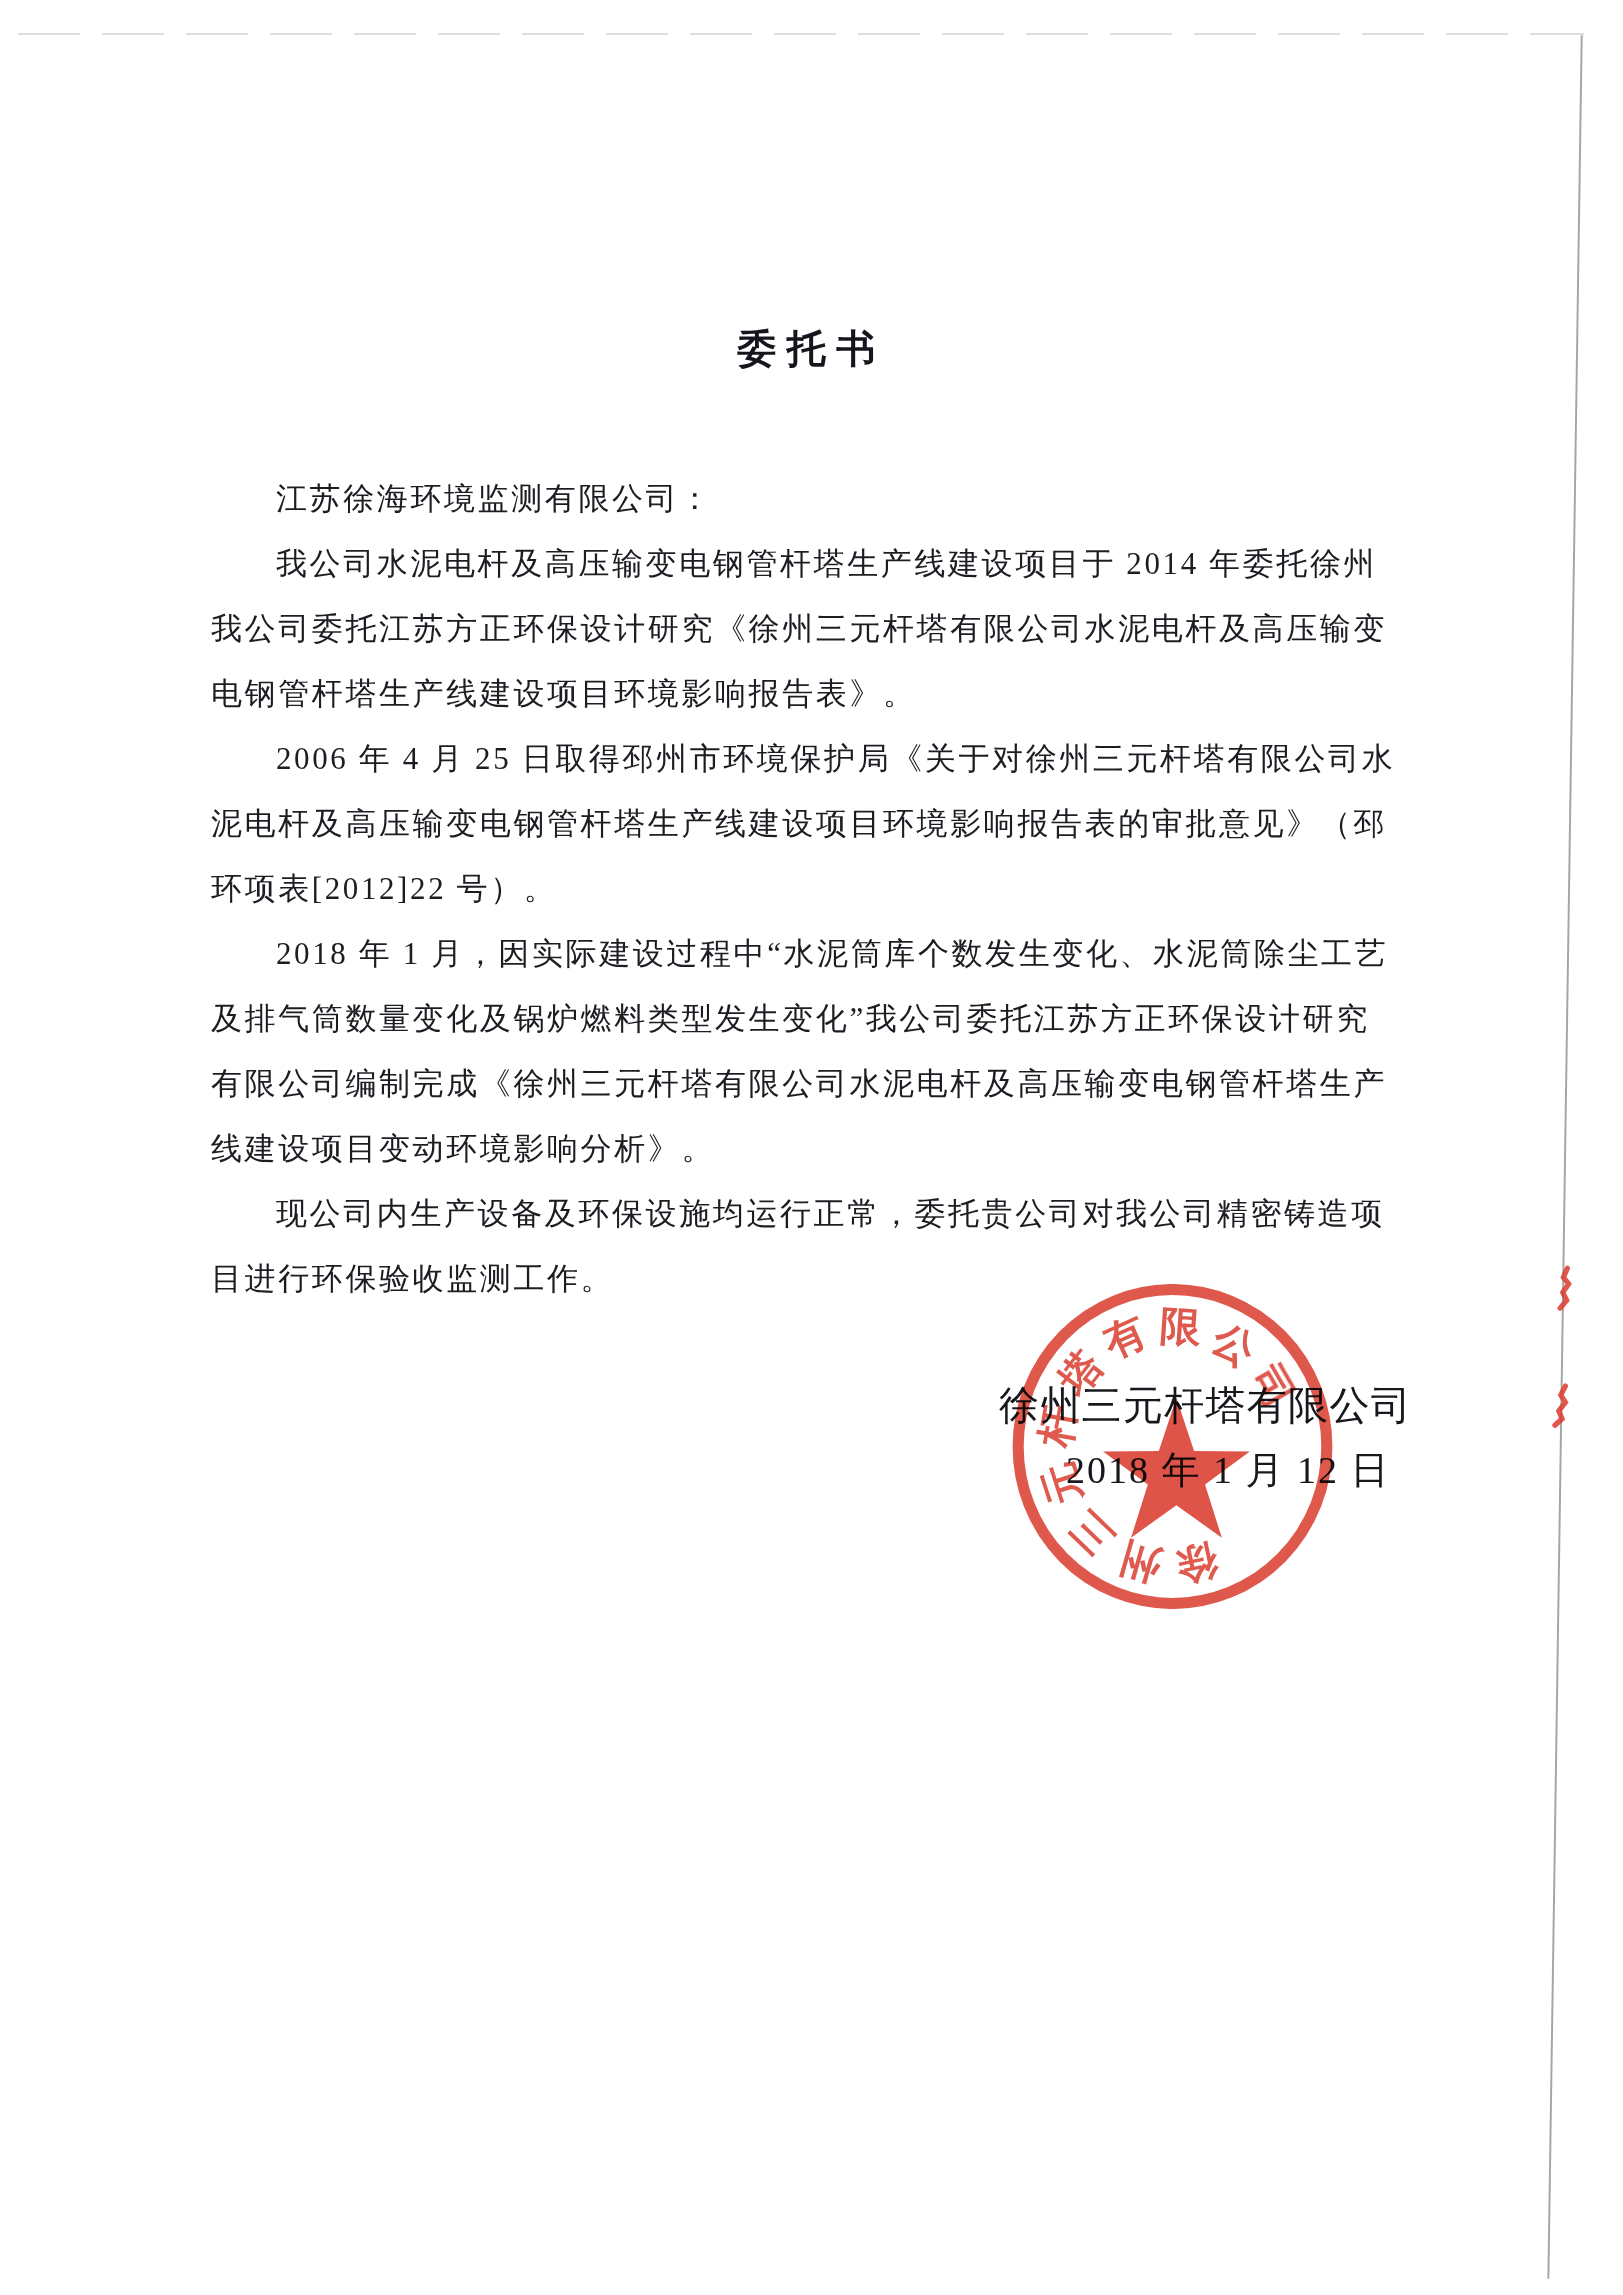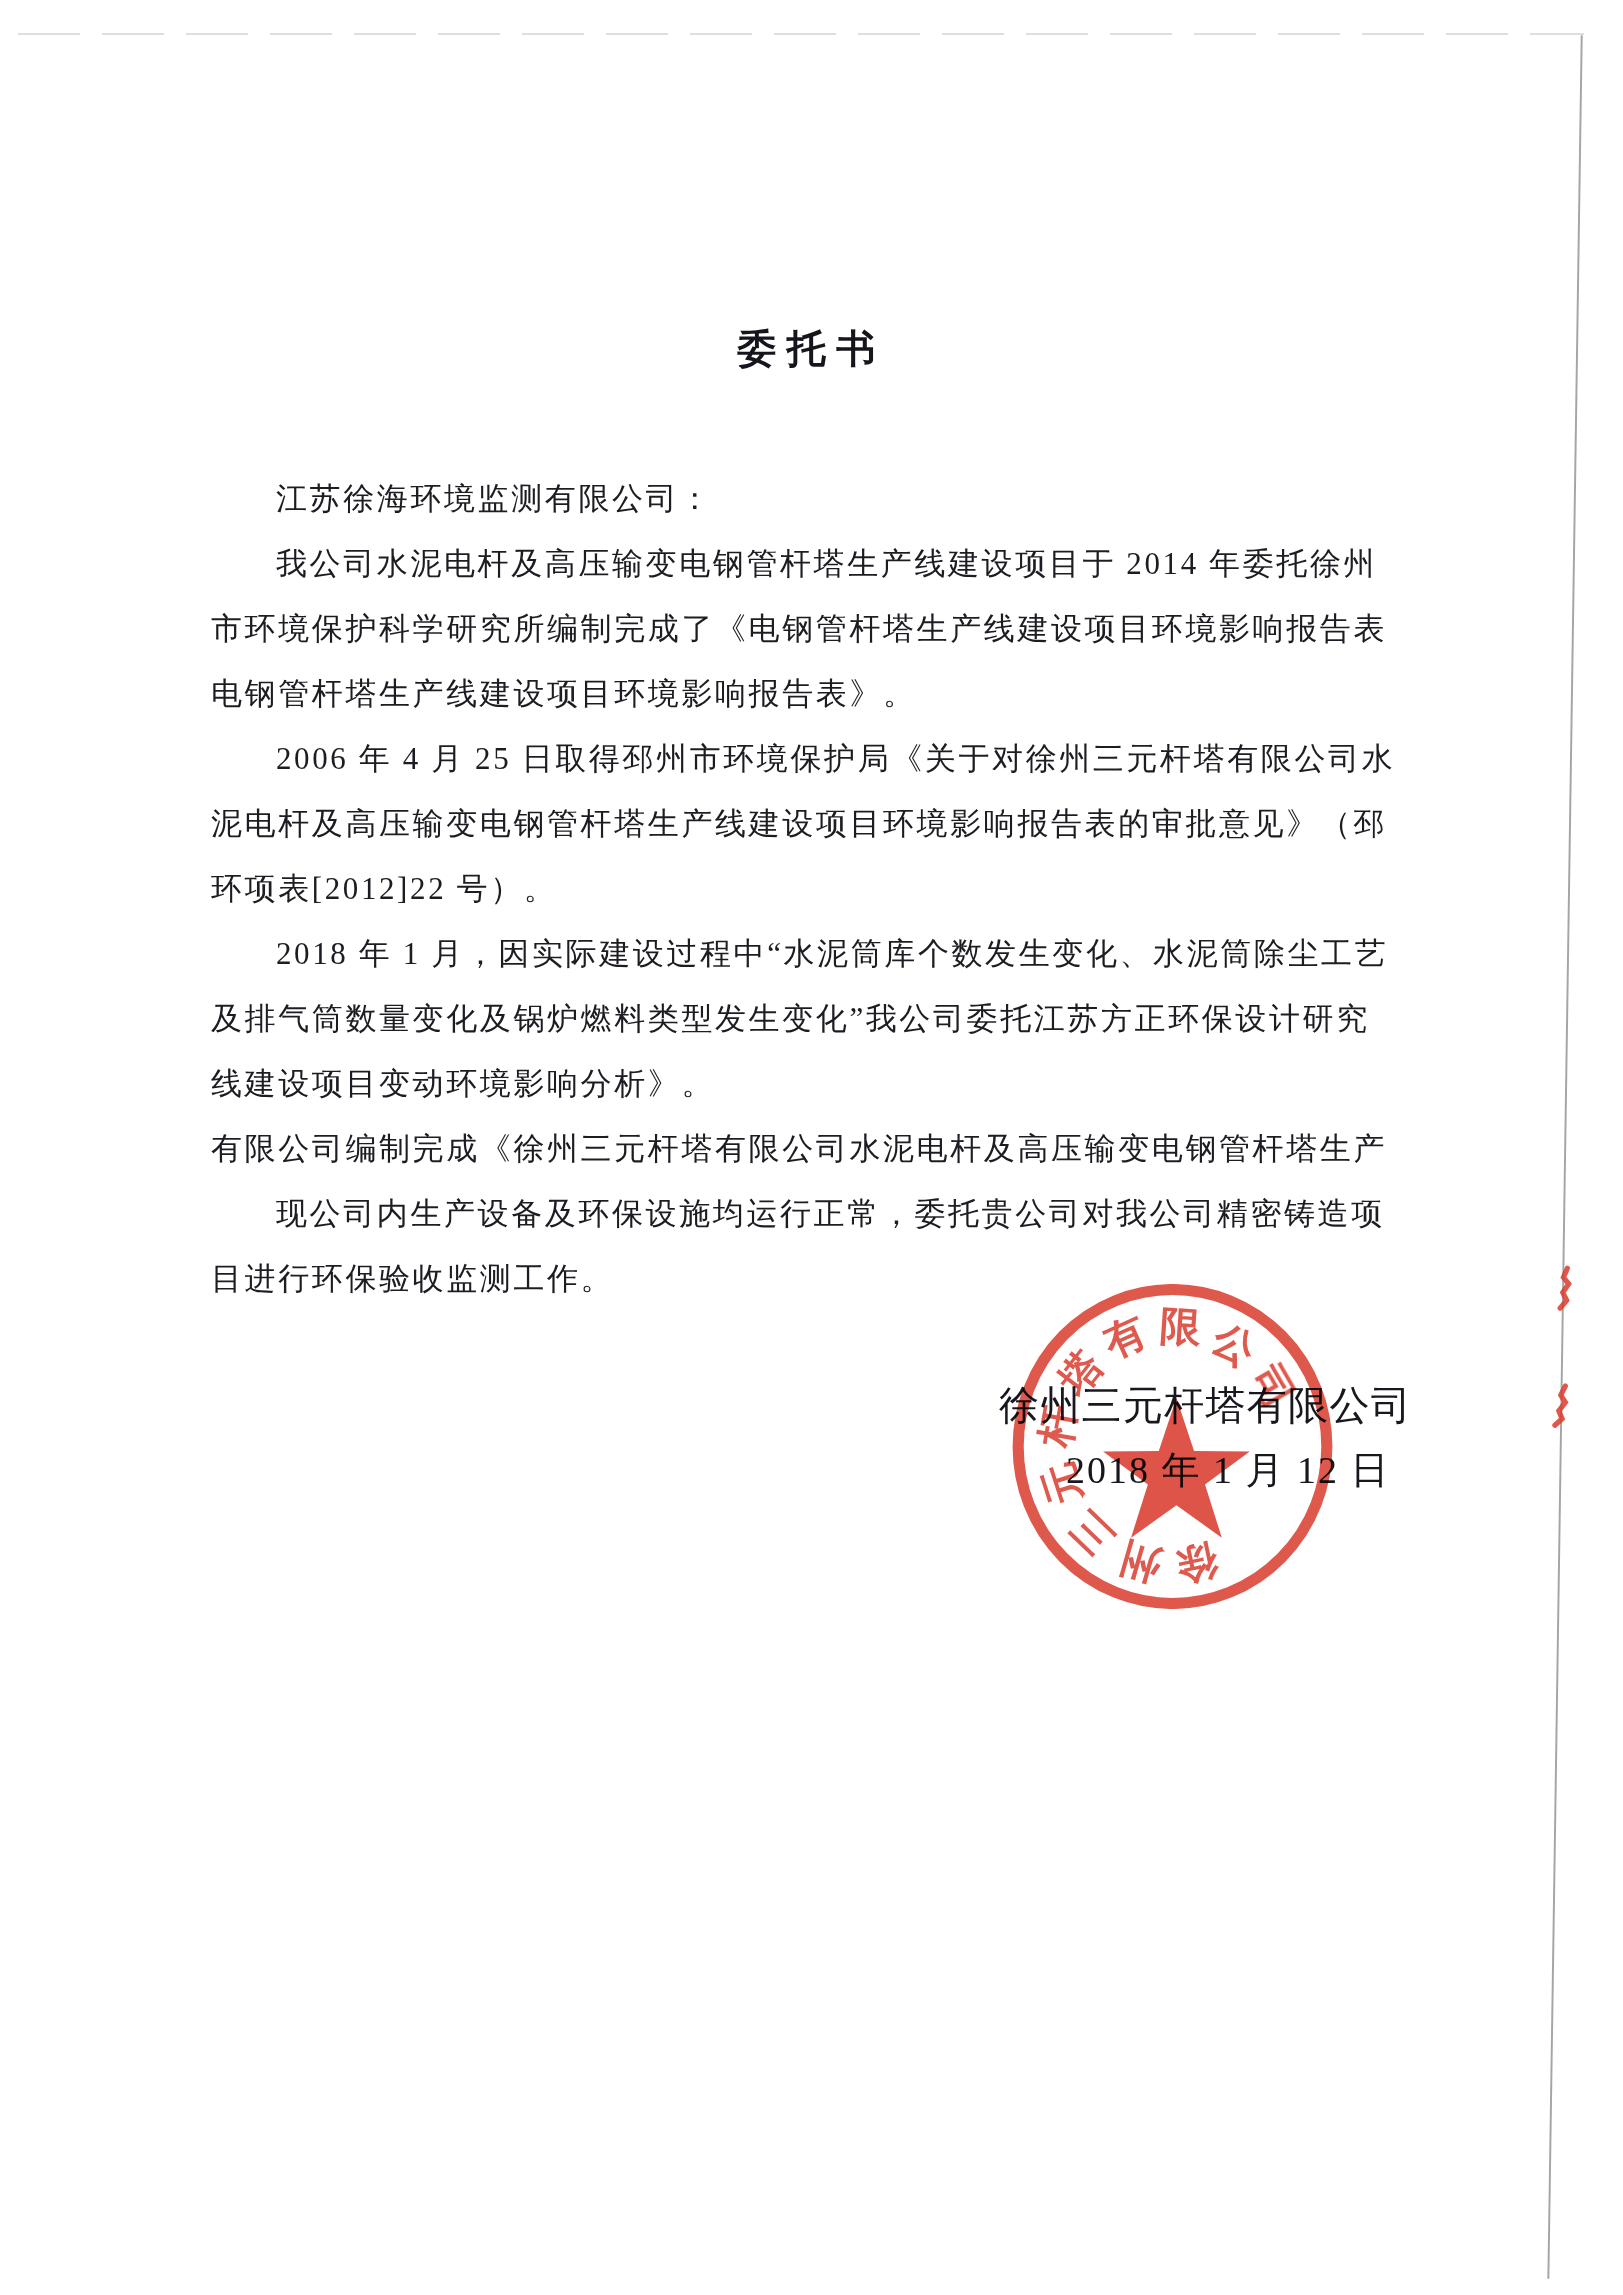--- a/index.html
+++ b/index.html
@@ -66,29 +66,29 @@
 <body>
 
 <div class="page">
 
   <div class="doc-title">委托书</div>
 
   <div class="body-block">
 
   <div class="body-line indent">江苏徐海环境监测有限公司：</div>
       <div class="body-line indent">我公司水泥电杆及高压输变电钢管杆塔生产线建设项目于 2014 年委托徐州</div>
-      <div class="body-line">市环境保护科学研究所编制完成了《电钢管杆塔生产线建设项目环境影响报告表</div>
+      <div class="body-line">我公司委托江苏方正环保设计研究《徐州三元杆塔有限公司水泥电杆及高压输变</div>
       <div class="body-line">电钢管杆塔生产线建设项目环境影响报告表》。</div>
       <div class="body-line indent">2006 年 4 月 25 日取得邳州市环境保护局《关于对徐州三元杆塔有限公司水</div>
       <div class="body-line">泥电杆及高压输变电钢管杆塔生产线建设项目环境影响报告表的审批意见》（邳</div>
       <div class="body-line">环项表[2012]22 号）。</div>
       <div class="body-line indent">2018 年 1 月，因实际建设过程中“水泥筒库个数发生变化、水泥筒除尘工艺</div>
       <div class="body-line">及排气筒数量变化及锅炉燃料类型发生变化”我公司委托江苏方正环保设计研究</div>
+      <div class="body-line">有限公司编制完成《徐州三元杆塔有限公司水泥电杆及高压输变电钢管杆塔生产</div>
       <div class="body-line">线建设项目变动环境影响分析》。</div>
-      <div class="body-line">有限公司编制完成《徐州三元杆塔有限公司水泥电杆及高压输变电钢管杆塔生产</div>
       <div class="body-line indent">现公司内生产设备及环保设施均运行正常，委托贵公司对我公司精密铸造项</div>
       <div class="body-line">目进行环保验收监测工作。</div>
     </div>
 
   <div class="sig-company">徐州三元杆塔有限公司</div>
 
   <div class="sig-date">2018 年 1 月 12 日</div>
 
   <svg class="seal" id="seal-svg" viewBox="0 0 500 496">
     <ellipse cx="250" cy="248" rx="236" ry="240" fill="none" stroke="#d93a2c" stroke-width="17" opacity="0.93"></ellipse>

